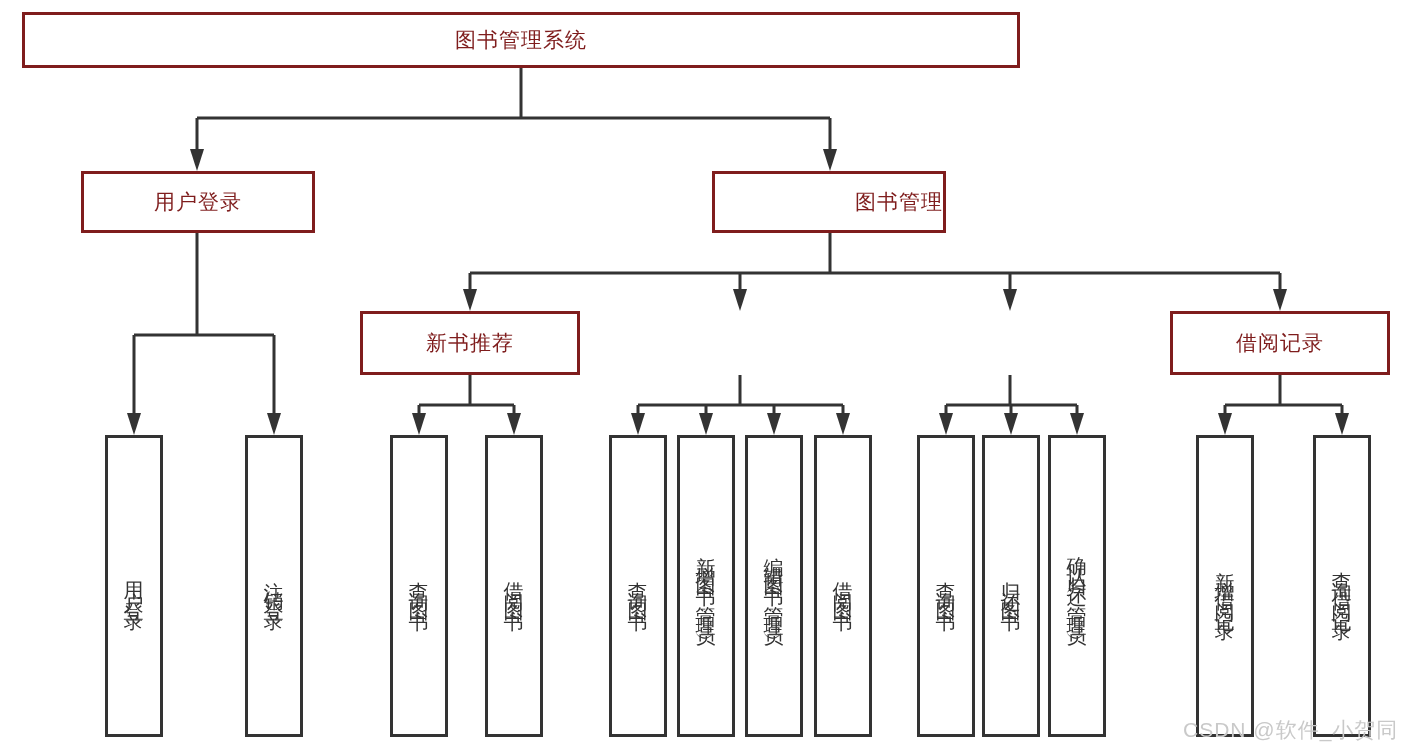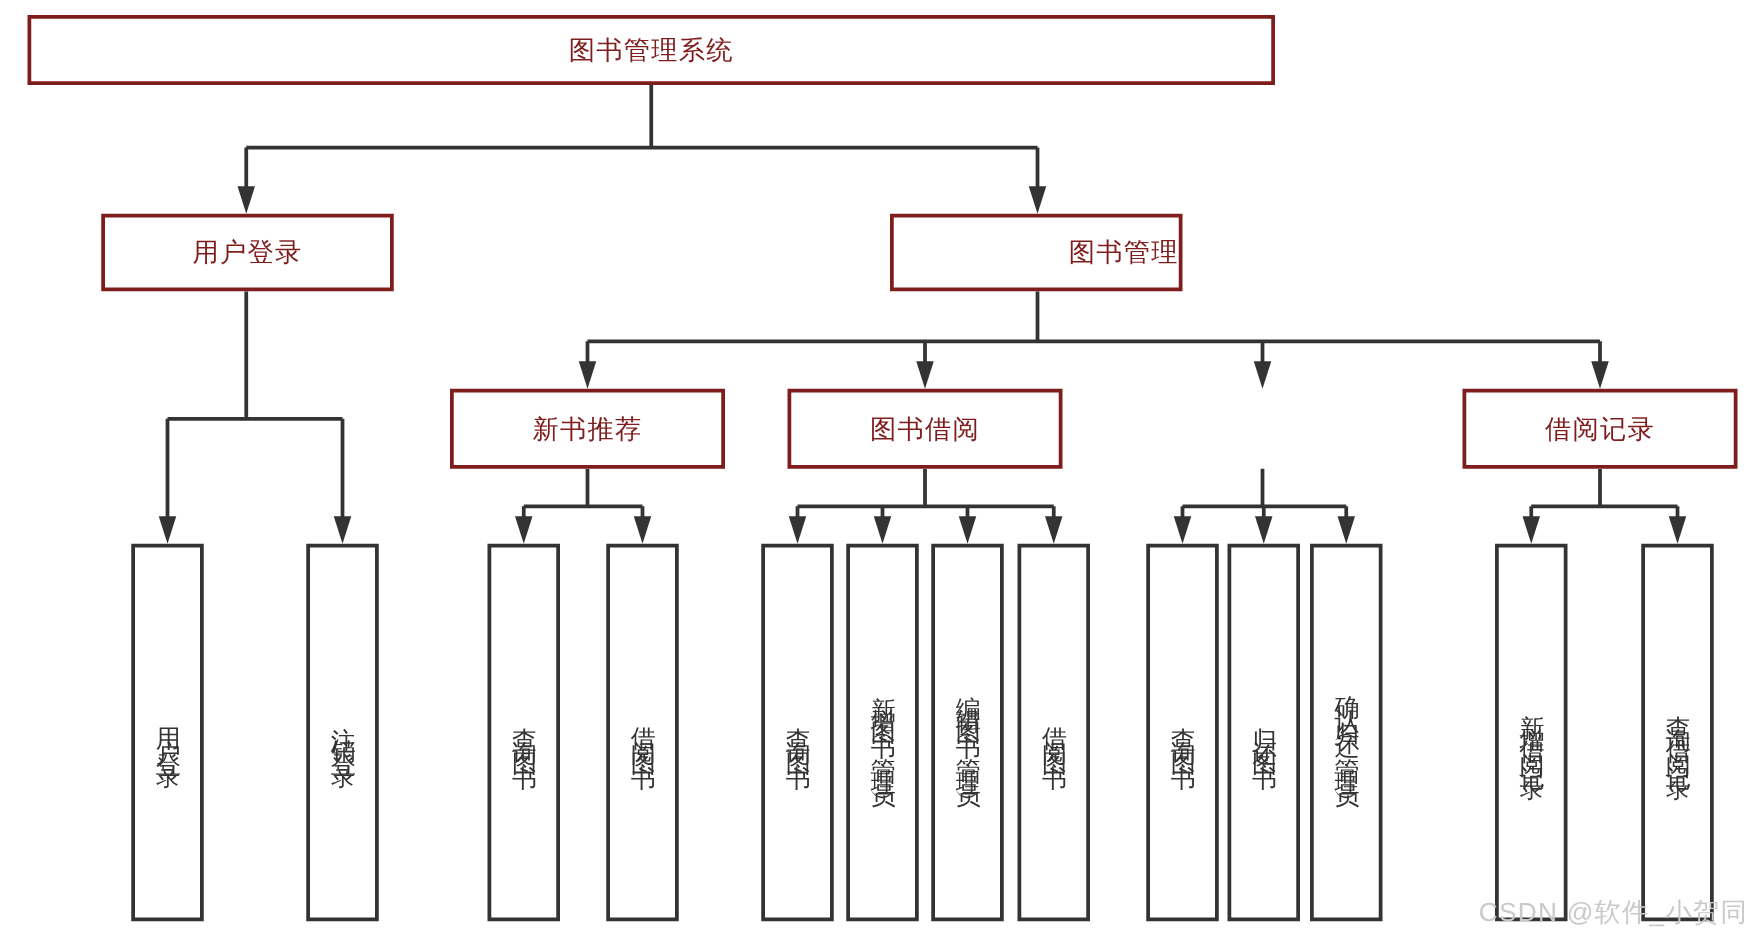--- a/index.html
+++ b/index.html
@@ -110,23 +110,20 @@
   <div class="hbox" style="left:81px; top:171px; width:234px; height:62px;">
     <span>用户登录</span>
   </div>
   <div class="hbox" style="left:712px; top:171px; width:234px; height:62px;justify-content:flex-end;">
     <span>图书管理</span>
   </div>
 
   <div class="hbox" style="left:360px; top:311px; width:220px; height:64px;">
     <span>新书推荐</span>
   </div>
-  <div class="hbox" style="left:630px; top:311px; width:220px; height:64px;">
-    <span>图书借阅</span>
-  </div>
   <div class="hbox" style="left:1170px; top:311px; width:220px; height:64px;">
     <span>借阅记录</span>
   </div>
 
   <div class="vbox" style="left:105px;">
     <span class="vtext">用户登录</span>
   </div>
   <div class="vbox" style="left:245px;">
     <span class="vtext">注销登录</span>
   </div>

